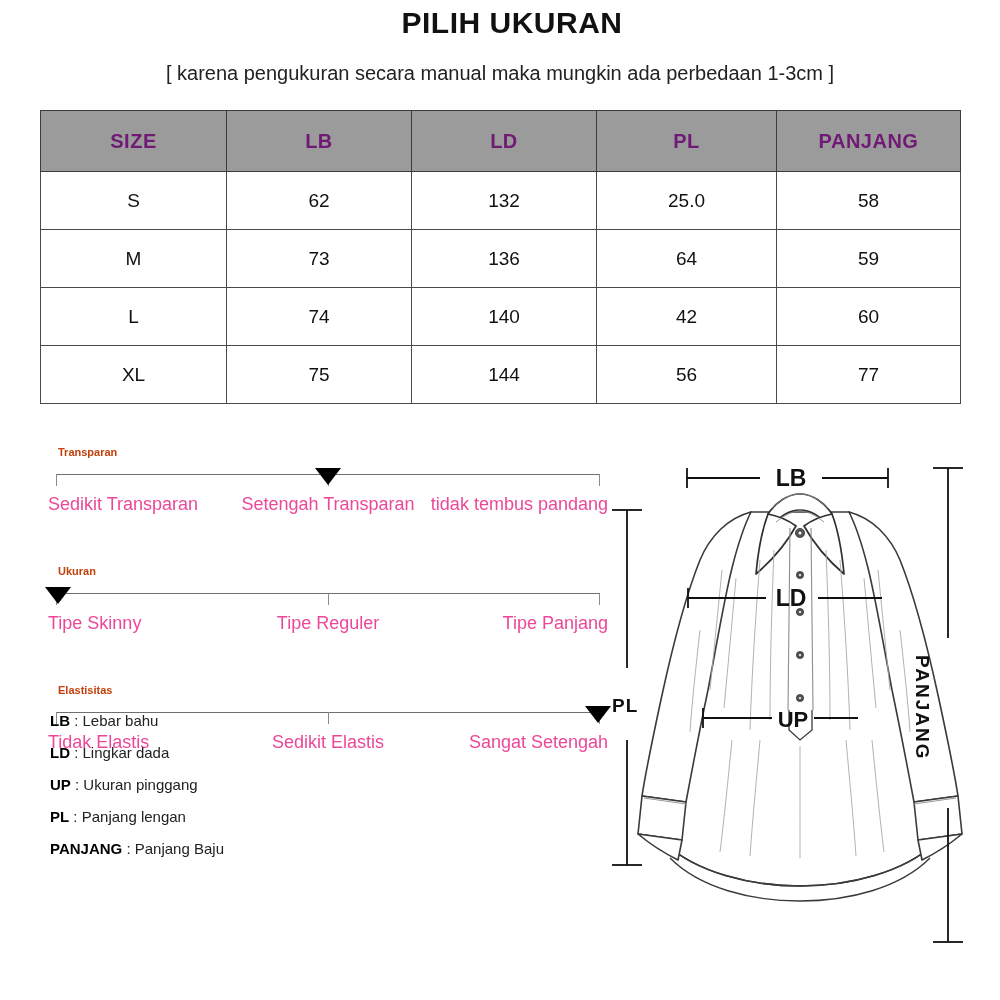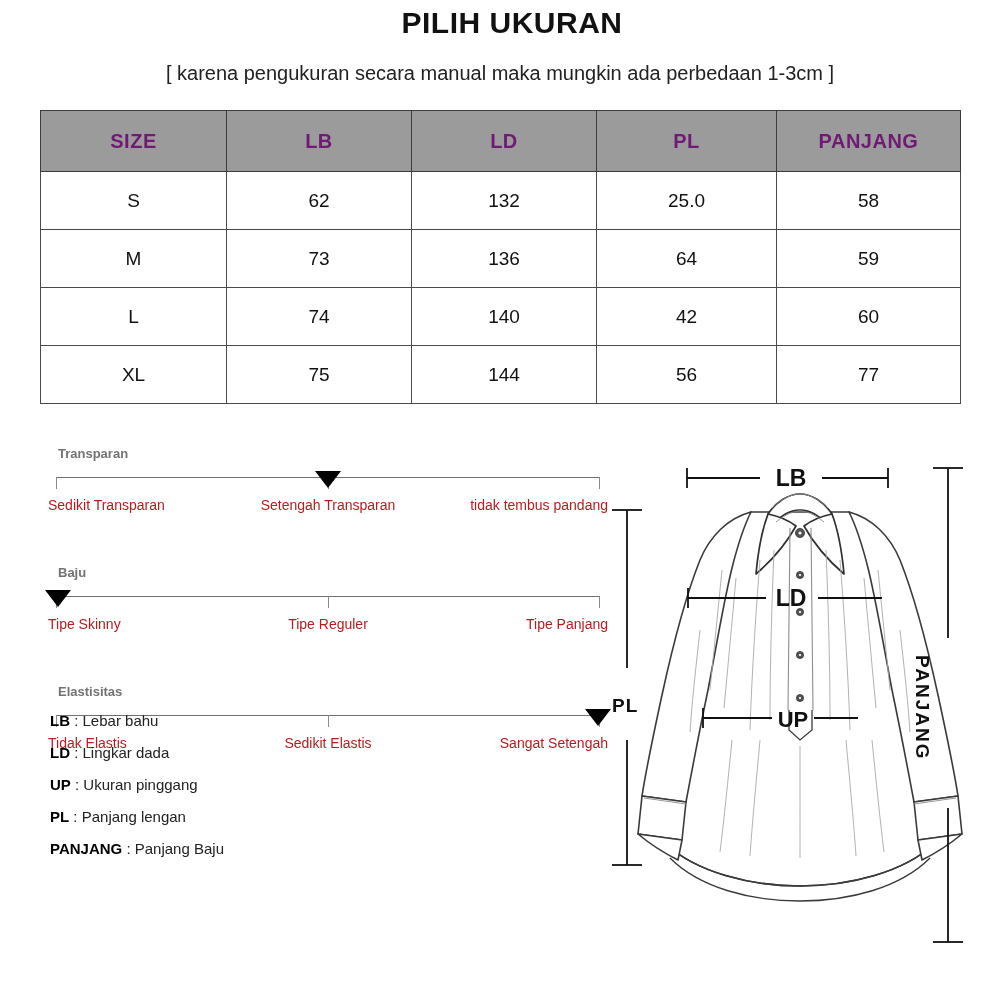--- a/index.html
+++ b/index.html
@@ -57,21 +57,21 @@
   .col-size{width:186px;}
   .col-lb{width:185px;}
   .col-ld{width:185px;}
   .col-pl{width:180px;}
   .col-pj{width:184px;}
 
   
   .scales{position:absolute;left:48px;top:446px;width:560px;}
   .scale-block{position:relative;margin-bottom:33px;height:86px;}
   .scale-name{
-    font-size:13px;font-weight:bold;color:#737373;
+    font-size:11px;font-weight:bold;color:#c2410c;
     margin:0 0 6px 10px;
   }
   .scale-rail{
     position:relative;
     height:22px;
     margin:0 8px 0 8px;
   }
   .rail-line{
     position:absolute;left:0;right:0;top:10px;height:1px;background:#6f6f6f;
   }
@@ -89,21 +89,21 @@
     border-top:17px solid #000;
     margin-left:-13px;
   }
   .m-start{left:2px;}
   .m-mid{left:50%;}
   .m-end{left:calc(100% - 2px);}
   .scale-labels{
     position:relative;
     height:22px;
     margin-top:8px;
-    font-size:14px;color:#b91c1c;
+    font-size:18px;color:#ec4899;
   }
   .scale-labels span{position:absolute;top:0;white-space:nowrap;}
   .sl-left{left:0;}
   .sl-mid{left:50%;transform:translateX(-50%);}
   .sl-right{right:0;}
 
   
   .legend{position:absolute;left:50px;top:712px;width:420px;}
   .legend-row{
     font-size:15px;color:#222;margin-bottom:15px;white-space:nowrap;
@@ -201,21 +201,21 @@
         <div class="rail-marker m-mid"></div>
       </div>
       <div class="scale-labels">
         <span class="sl-left">Sedikit Transparan</span>
         <span class="sl-mid">Setengah Transparan</span>
         <span class="sl-right">tidak tembus pandang</span>
       </div>
     </div>
 
     <div class="scale-block">
-      <div class="scale-name">Baju</div>
+      <div class="scale-name">Ukuran</div>
       <div class="scale-rail">
         <div class="rail-line"></div>
         <div class="rail-tick t-left"></div>
         <div class="rail-tick t-mid"></div>
         <div class="rail-tick t-right"></div>
         <div class="rail-marker m-start"></div>
       </div>
       <div class="scale-labels">
         <span class="sl-left">Tipe Skinny</span>
         <span class="sl-mid">Tipe  Reguler</span>

